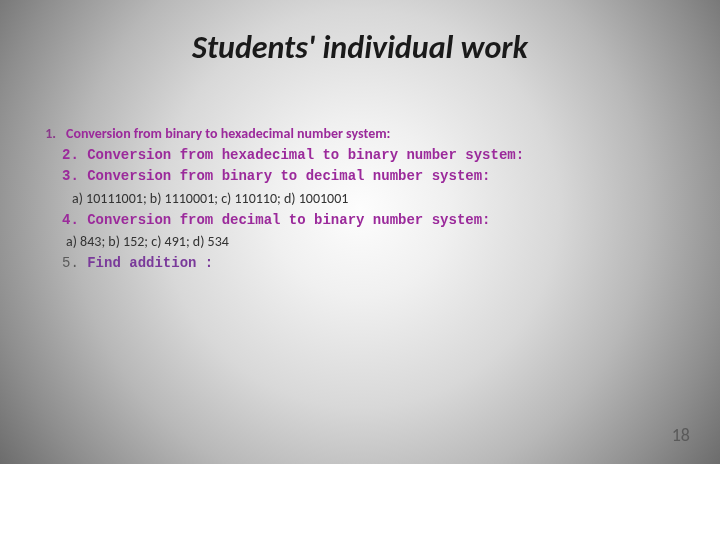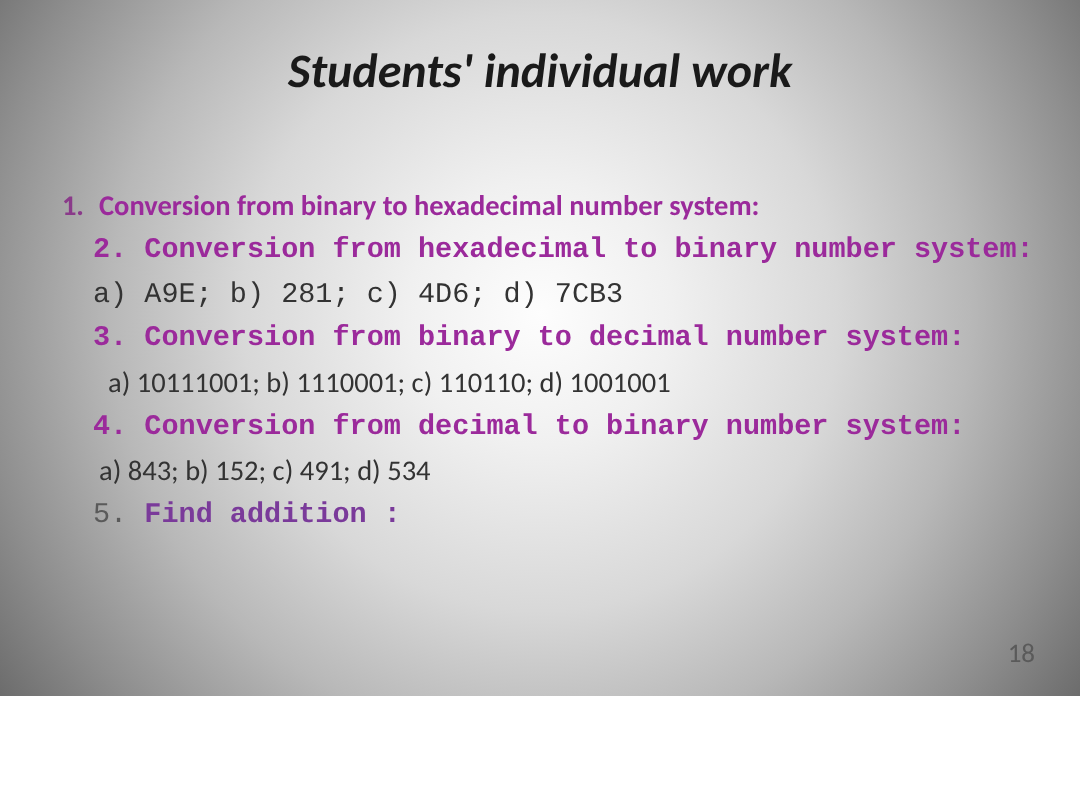--- a/index.html
+++ b/index.html
@@ -21,21 +21,21 @@
     text-align: center;
     font-style: italic;
     font-weight: bold;
     font-size: 32px;
     color: #1a1a1a;
     padding-top: 28px;
     padding-bottom: 4px;
   }
   .content {
     padding: 52px 36px 0 36px;
-    font-size: 19px;
+    font-size: 14px;
     line-height: 1.55;
     color: #333;
   }
   .row { white-space: nowrap; }
   .heading { color: #9b2a9b; font-weight: bold; }
   .heading-blue { color: #7a3a9a; font-weight: bold; }
   .num-plain { color: #5a5a5a; }
   .ol-first {
     display: inline-block;
     width: 20px;
@@ -64,21 +64,20 @@
 
   <div class="content">
 
     <div class="row">
       <span class="ol-first">1.</span><span class="heading">Conversion from binary to hexadecimal number system:</span>
     </div>
 
     <div class="row ind-b">
       <span class="heading">2.</span> <span class="heading">Conversion from hexadecimal to binary number system:</span>
     </div>
-    <div class="row ind-b">a) A9E; b) 281; c) 4D6; d) 7CB3</div>
 
     <div class="row ind-b">
       <span class="heading">3.</span> <span class="heading">Conversion from binary to decimal number system:</span>
     </div>
     <div class="row ind-a">a) 10111001; b) 1110001; c) 110110; d) 1001001</div>
 
     <div class="row ind-b">
       <span class="heading">4.</span> <span class="heading">Conversion from decimal to binary number system:</span>
     </div>
     <div class="row ind-c">a) 843; b) 152; c) 491; d) 534</div>

